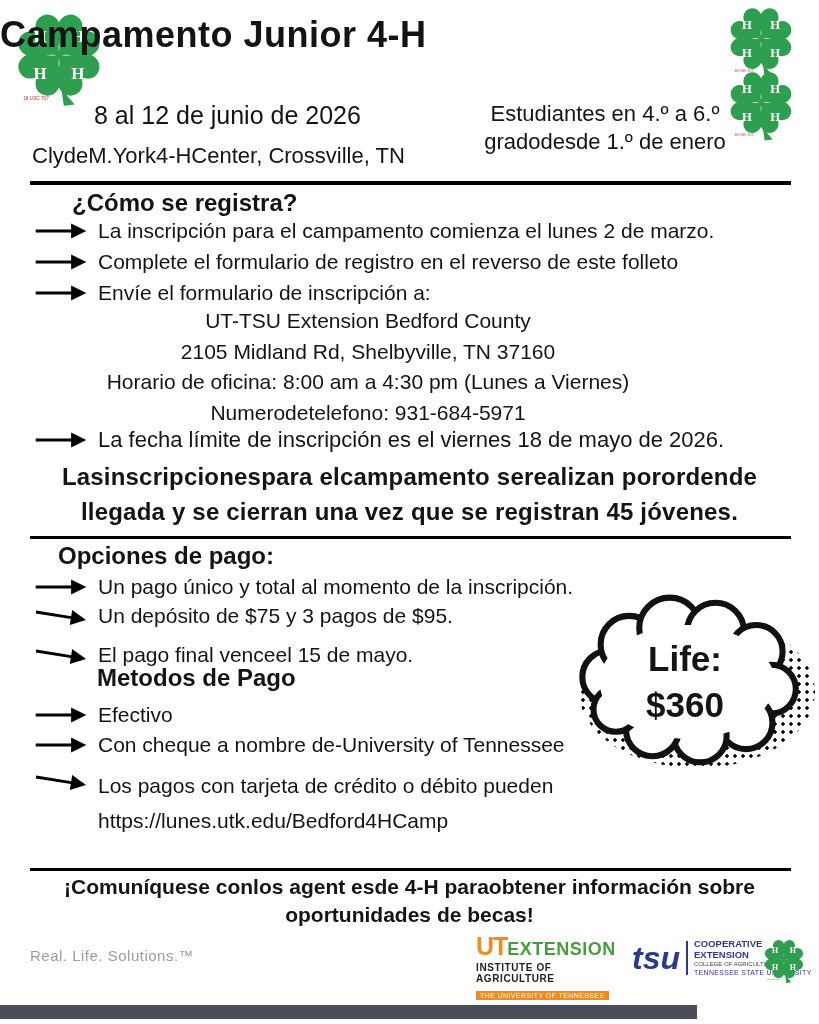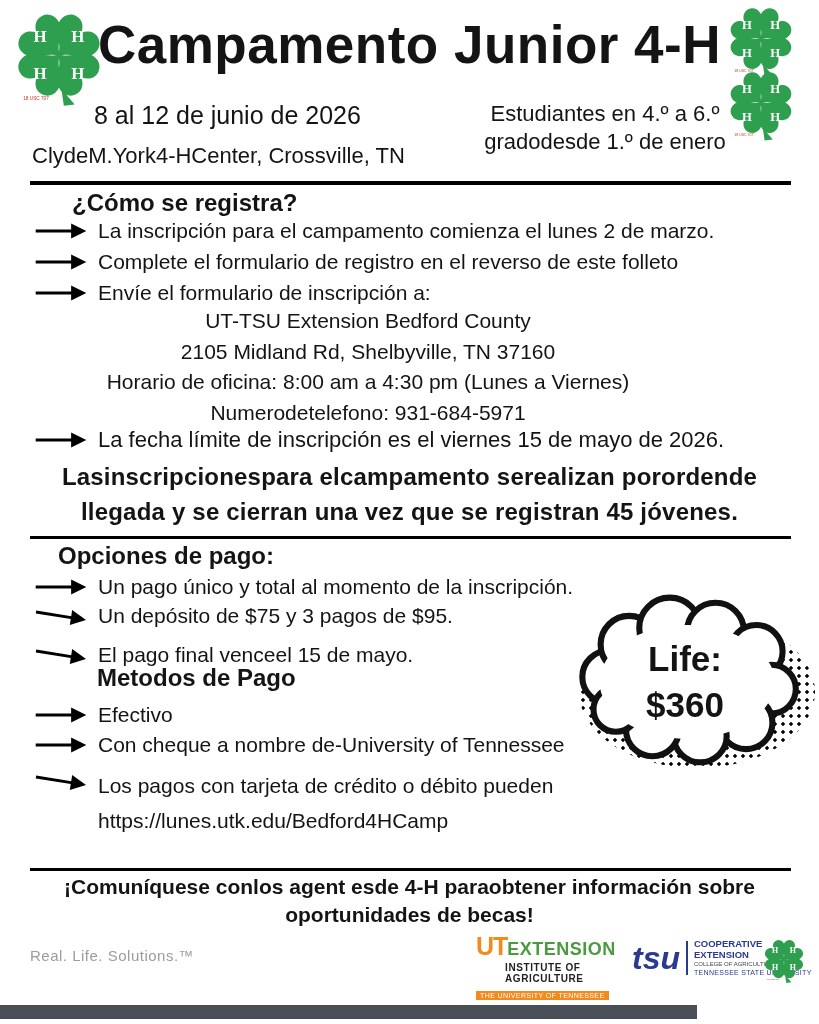--- a/index.html
+++ b/index.html
@@ -2,22 +2,22 @@
 <html><head>
 <meta charset="utf-8">
 <style>
   html,body{margin:0;padding:0;background:#ffffff;}
   .page{
     position:relative;width:819px;height:1024px;background:#ffffff;
     font-family:"Liberation Sans",sans-serif;color:#141414;overflow:hidden;
   }
 
   
-  .title{position:absolute;top:14px;left:0;right:0;text-align:center;
-    font-size:53px;font-weight:bold;letter-spacing:.5px;}
+  .title{position:absolute;top:14px;left:0;right:0;text-align:left;
+    font-size:36px;font-weight:bold;letter-spacing:.5px;}
   .clover{position:absolute;}
   #clover-left{left:10px;top:4px;width:98px;height:106px;}
   .clover-stack{position:absolute;right:12px;top:2px;display:flex;flex-direction:column;align-items:center;}
   .clover-stack svg{width:92px;height:76px;}
   .clover-stack svg + svg{margin-top:-12px;}
   .date-line{position:absolute;top:101px;left:94px;font-size:25px;}
   .location-line{position:absolute;top:143px;left:32px;font-size:22px;}
   .eligibility{position:absolute;top:100px;left:452px;width:306px;text-align:center;
     font-size:22px;line-height:28px;}
 
@@ -56,21 +56,21 @@
   
   .scholarship{position:absolute;top:873px;left:0;right:0;text-align:center;
     font-weight:bold;font-size:21px;line-height:28px;}
 
   
   .tagline{position:absolute;left:30px;top:947px;font-size:15px;color:#9c9c9c;letter-spacing:.5px;}
   .ut-logo{position:absolute;left:476px;top:933px;width:152px;line-height:1.1;}
   .ut-row{white-space:nowrap;}
   .ut-ut{color:#f28a1e;font-weight:bold;font-size:25px;letter-spacing:-1px;}
   .ut-ext{color:#4a9b3f;font-weight:bold;font-size:18px;letter-spacing:.5px;}
-  .ut-inst{font-size:10px;font-weight:bold;color:#222;letter-spacing:.6px;margin-top:1px;margin-left:29px;}
+  .ut-inst{font-size:10px;font-weight:bold;color:#222;letter-spacing:.6px;margin-top:1px;}
   .ut-univ{display:inline-block;font-size:7px;color:#fff;background:#f28a1e;
     padding:1px 4px;margin-top:2px;letter-spacing:.4px;}
   .tsu-logo{position:absolute;left:632px;top:939px;display:flex;align-items:center;gap:6px;}
   .tsu-mark{color:#2b3990;font-weight:bold;font-style:italic;font-size:32px;line-height:1;}
   .tsu-sep{width:2px;height:34px;background:#2b3990;}
   .tsu-coop{color:#2b3990;font-weight:bold;font-size:9.5px;line-height:1.15;}
   .tsu-college{font-size:6px;color:#444;line-height:1.2;}
   .tsu-univ{font-size:7px;color:#2b3990;line-height:1.3;letter-spacing:.3px;}
   #clover-footer{right:12px;top:936px;width:46px;height:48px;}
 
@@ -162,21 +162,21 @@
     <div>2105 Midland Rd, Shelbyville, TN 37160</div>
     <div>Horario de oficina: 8:00 am a 4:30 pm (Lunes a Viernes)</div>
     <div>Numerodetelefono: 931-684-5971</div>
   </div>
 
   <div class="row" style="top:427px;font-size:22px">
     <svg class="arrow" viewBox="0 0 64 22">
         <line x1="2" y1="11" x2="46" y2="11"></line>
         <polygon points="44,2 62,11 44,20"></polygon>
       </svg>
-    <div>La fecha límite de inscripción es el viernes 15 de mayo de 2026.</div>
+    <div>La fecha límite de inscripción es el viernes 18 de mayo de 2026.</div>
   </div>
 
   <div class="capacity">
     <div>Lasinscripcionespara elcampamento serealizan porordende</div>
     <div>llegada y se cierran una vez que se registran 45 jóvenes.</div>
   </div>
 
   <div id="div2" class="divider"></div>
 
   <div id="pago-h" class="h2">Opciones de pago:</div>

